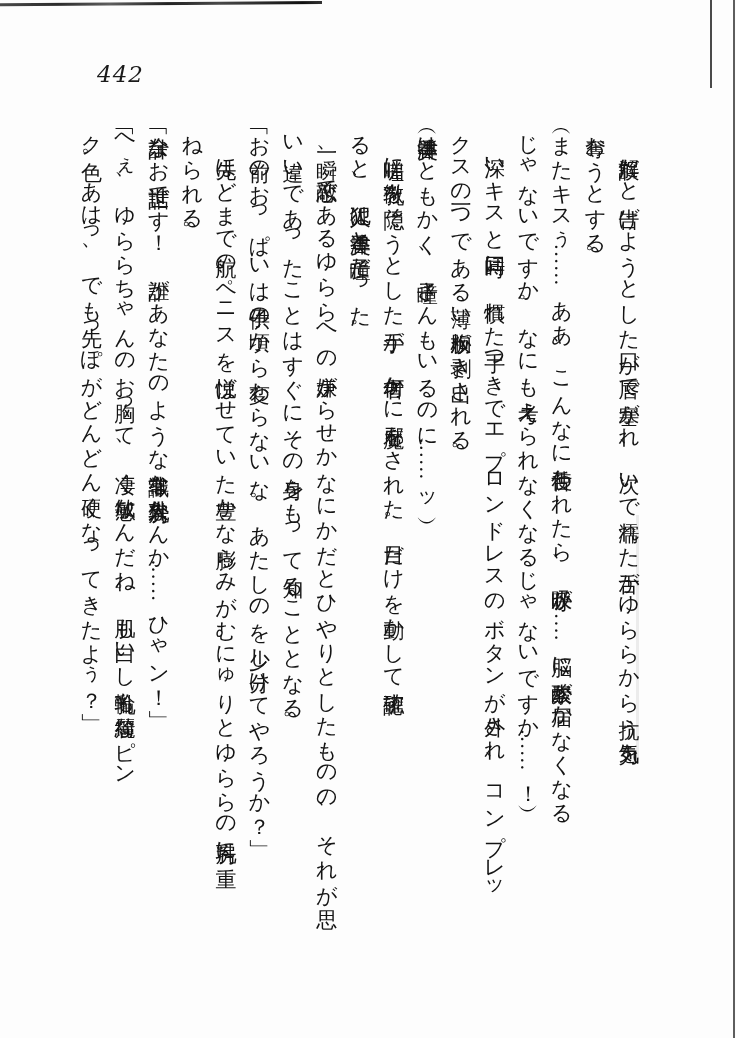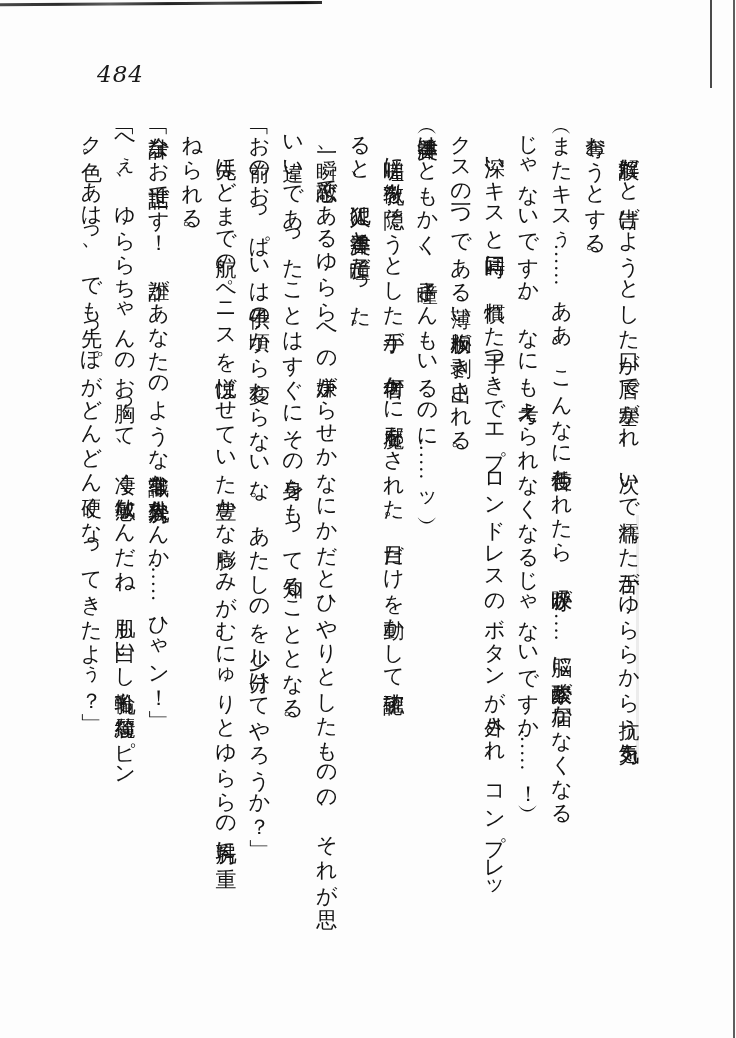--- a/index.html
+++ b/index.html
@@ -51,21 +51,21 @@
 </style>
 </head>
 <body>
 
 <div class="page">
   <div class="edge-top"></div>
   <div class="edge-right"></div>
   <div class="edge-inner"></div>
   <div class="streak"></div>
 
-  <div class="pagenum">484</div>
+  <div class="pagenum">442</div>
 
   <div class="textblock">
       <div class="col">　誤解だと告げようとした口が唇で塞がれ、次いで濡れた舌がゆららから抗う気力を</div>
       <div class="col">奪おうとする。</div>
       <div class="col">（またキスぅ……ああ、こんなに舌使われたら、呼吸が……脳に酸素が届かなくなる</div>
       <div class="col">じゃないですか。なにも考えられなくなるじゃないですか……！）</div>
       <div class="col">　深いキスと同時に、慣れた手つきでエプロンドレスのボタンが外され、コンプレッ</div>
       <div class="col">クスの一つである薄い胸板が剥き出される。</div>
       <div class="col">（香津美はともかく、瞳子さんもいるのに……ッ）</div>
       <div class="col">　咄嗟に微乳を隠そうとした手が、何者かに邪魔をされた。目だけを動かして確認す</div>

